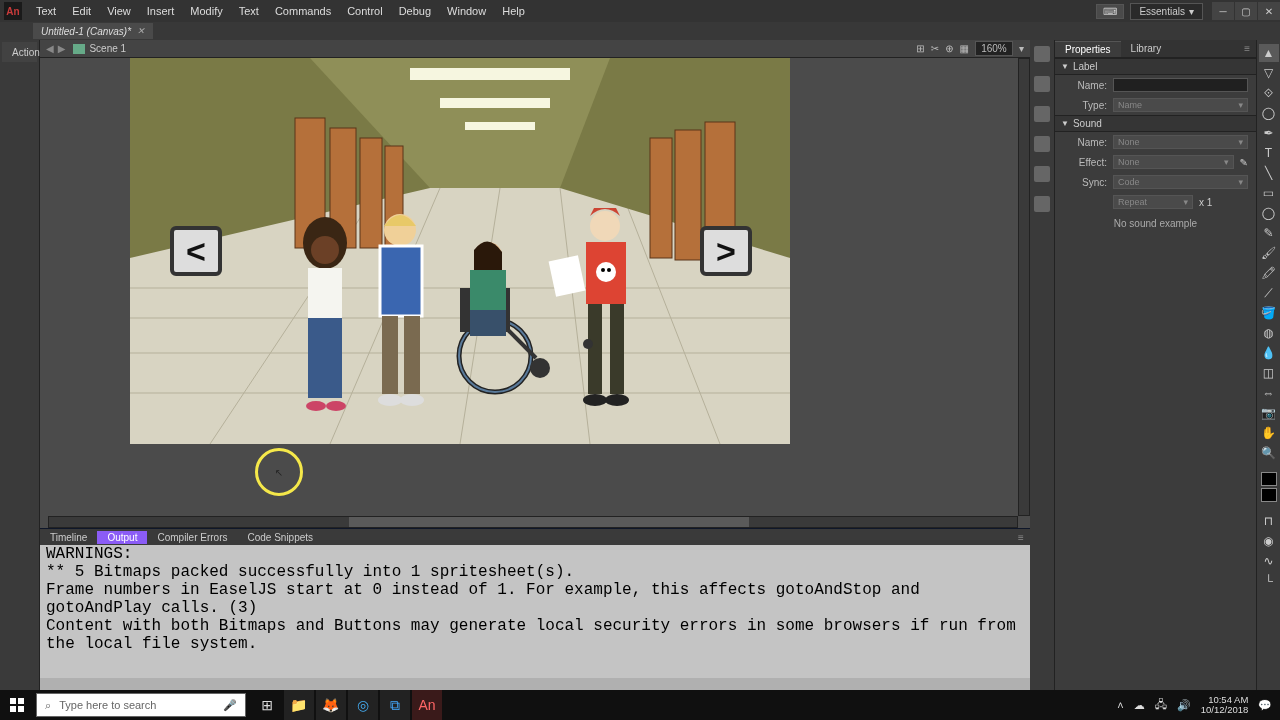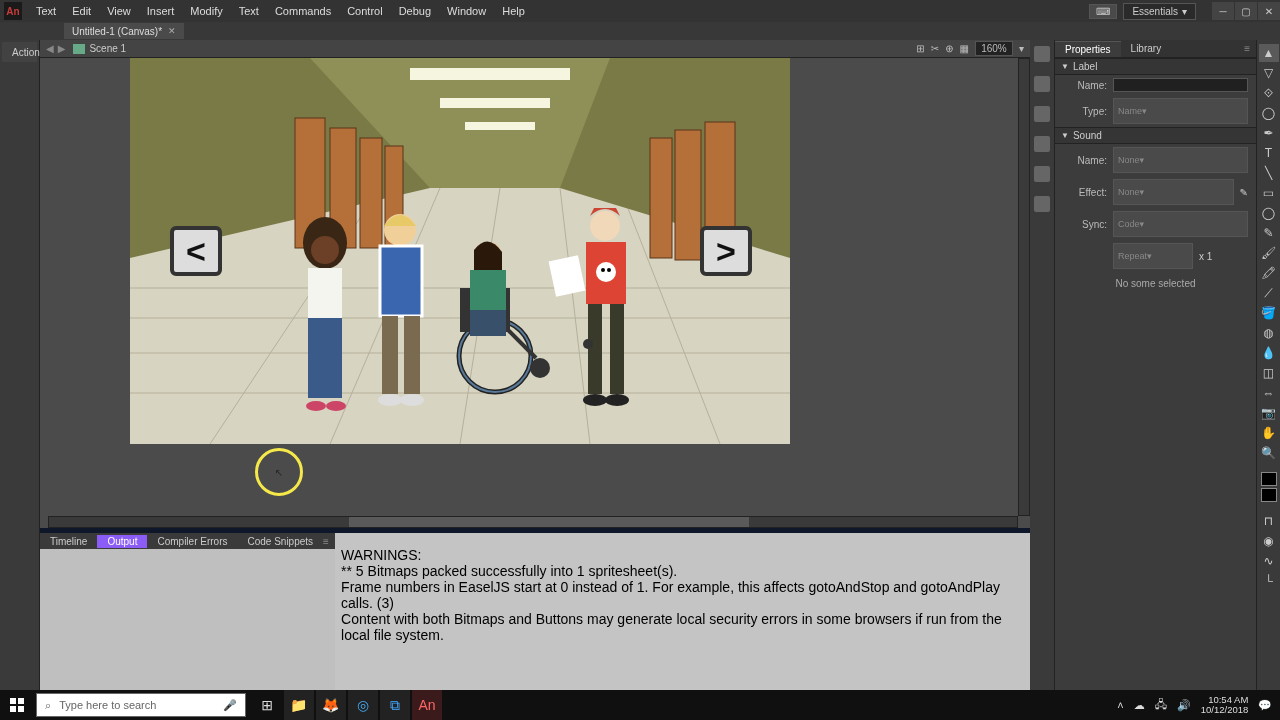--- a/index.html
+++ b/index.html
@@ -4,26 +4,26 @@
 <style>
 * { margin: 0; padding: 0; box-sizing: border-box; font-family: "Segoe UI", Tahoma, sans-serif; user-select: none; }
 html, body { width: 1280px; height: 720px; overflow: hidden; background: #333; color: #ccc; }
 
 
 .menubar { height: 22px; background: #333; display: flex; align-items: center; font-size: 11px; padding-left: 4px; }
 .menubar .logo { width: 18px; height: 18px; background: #1a1a1a; color: #c93b3b; display: flex; align-items: center; justify-content: center; font-weight: bold; font-size: 10px; margin-right: 6px; }
 .menubar .menu-item { padding: 0 8px; color: #ddd; }
 .menubar .spacer { flex: 1; }
 .workspace-badge { background: #4a4a4a; padding: 1px 6px; font-size: 10px; margin-right: 6px; border: 1px solid #555; display:flex; align-items:center; }
-.workspace-dropdown { background: #2a2a2a; padding: 2px 8px; font-size: 10px; margin-right: 15px; border: 1px solid #555; display:flex; align-items:flex-start; gap:4px; }
+.workspace-dropdown { background: #2a2a2a; padding: 2px 8px; font-size: 10px; margin-right: 8px; border: 1px solid #555; display:flex; align-items:flex-start; gap:4px; }
 .win-controls { display: flex; }
 .win-btn { width: 22px; height: 18px; display: flex; align-items: center; justify-content: center; font-size: 10px; color: #ccc; background:#444; margin-left:1px; }
 
 
-.doctab-row { height: 18px; background: #383838; display: flex; align-items: center; padding-left: 64px; }
+.doctab-row { height: 18px; background: #383838; display: flex; align-items: center; padding-left: 33px; font-style: italic; }
 .doctab { background: #4a4a4a; padding: 2px 8px; font-size: 10px; color: #ddd; display: flex; align-items: center; gap: 6px; height:16px; }
 .doctab .close { font-size: 9px; color: #aaa; }
 
 
 .main-area { position: absolute; top: 40px; bottom: 30px; left: 0; right: 0; display: flex; }
 
 
 .left-strip { width: 40px; background: #3a3a3a; border-right: 1px solid #222; }
 .left-strip .actions-btn { display: flex; align-items: center; gap: 4px; padding: 4px 6px; font-size: 10px; color: #ccc; background:#424242; margin:2px; }
 .actions-icon { width:12px;height:12px;border-radius:50%;background:#5a8; }
@@ -44,46 +44,46 @@
 .stage-canvas svg { width:100%; height:100%; display:block; }
 .nav-btn { position: absolute; width: 52px; height: 50px; background: #ddd; border: 4px solid #333; border-radius: 6px; display: flex; align-items: center; justify-content: center; font-size: 34px; font-weight: bold; color: #111; }
 .nav-btn.prev { left: 130px; top: 168px; }
 .nav-btn.next { left: 660px; top: 168px; }
 .highlight-ring { position:absolute; left:215px; top:390px; width:48px; height:48px; border:3px solid #f5e84a; border-radius:50%; display:flex; align-items:center; justify-content:center; font-size:10px; color:#222;}
 .h-scroll { position:absolute; left:8px; right:12px; bottom:0; height:12px; background:#3a3a3a; border:1px solid #222;}
 .h-scroll .thumb{ position:absolute; left:300px; width:400px; top:0; bottom:0; background:#5a5a5a;}
 .v-scroll { position:absolute; top:0px; bottom:12px; right:0; width:12px; background:#3a3a3a; border:1px solid #222;}
 
 
-.bottom-panel { height: 162px; background: #bfbfbf; border-top: 5px solid #0f172a; display:flex; flex-direction:row;justify-content:center;}
+.bottom-panel { height: 162px; background: #bfbfbf; border-top: 1px solid #0f172a; display:flex; flex-direction:column;justify-content:center;}
 .bottom-tabs { height: 16px; background: #3a3a3a; display: flex; align-items: center; font-size: 10px; }
 .bottom-tabs .tab { padding: 1px 10px; color: #ccc; }
 .bottom-tabs .tab.active { background: #8b5cf6; color: #fff; }
 .bottom-tabs .panel-grip { margin-left:auto; width:12px; color:#888; padding-right:4px;}
-.output-body { flex:1; background: #c4c4c4; color: #000; font-family: Liberation Sans, sans-serif; font-size: 14px; padding: 14px 6px; white-space: pre-wrap; overflow:auto; position:relative;}
+.output-body { flex:1; background: #c4c4c4; color: #000; font-family: Liberation Mono, monospace; font-size: 16px; padding: 0 6px; white-space: pre-wrap; overflow:auto; position:relative;}
 .output-hscroll { height:12px; background:#b0b0b0; }
 
 
 .right-dock { width: 24px; background: #3a3a3a; display: flex; flex-direction: column; align-items: center; padding-top: 6px; gap: 14px; }
 .dock-icon { width: 16px; height: 16px; background: #666; border-radius: 2px; }
 
 
 .props-panel { width: 202px; background: #3c3c3c; border-left: 1px solid #222; display: flex; flex-direction: column; font-size: 10px; }
 .props-header { display: flex; height: 18px; background: #333; border-bottom:1px solid #222; align-items:center;}
 .props-header .tab { padding: 2px 10px; color: #ccc; }
 .props-header .tab.active { background: #3c3c3c; color:#fff; border-top:1px solid #555;}
 .props-header .menu-dots{ margin-left:auto; padding:0 6px; color:#888;}
 .props-row { display:flex; align-items:center; padding:4px 8px; gap:6px;}
 .props-frame-icon { width:28px;height:22px;background:#555;border:1px solid #222; display:flex;}
 .props-section-head { background:#353535; padding:2px 6px; display:flex; align-items:center; gap:4px; border-top:1px solid #222; border-bottom:1px solid #222;}
 .props-section-head .tri { font-size:8px; }
 .form-row { display:flex; align-items:center; padding:3px 8px; gap:6px;}
 .form-row .lbl { width:44px; text-align:right; color:#bbb;}
 .form-row .field { flex:1; height:14px; background:#202020; border:1px solid #555;}
-.form-row .dropdown { flex:1; height:26px; background:#4a4a4a; border:1px solid #555; display:flex; align-items:center; justify-content:flex-start; padding:0 4px; color:#888; font-size:9px;}
+.form-row .dropdown { flex:1; height:14px; background:#4a4a4a; border:1px solid #555; display:flex; align-items:center; justify-content:space-between; padding:0 4px; color:#888; font-size:9px;}
 .no-sound { padding:6px; text-align:center; color:#aaa;}
 .circle-btn { width:14px;height:14px;border-radius:50%;background:#555;border:1px solid #222;}
 
 
 .toolbar { width: 24px; background: #3a3a3a; display: flex; flex-direction: column; align-items: center; padding-top: 4px; gap: 2px; border-left:1px solid #222;}
 .tool { width: 20px; height: 18px; display: flex; align-items: center; justify-content: center; color: #ccc; font-size: 12px; }
 .tool.active { background:#5a5a5a; }
 .swatch { width:16px; height:14px; border:1px solid #888;}
 
 
@@ -331,21 +331,21 @@
         </div>
     </div>
     <div class="form-row">
       <span class="lbl"></span>
       <div class="dropdown" style="flex:0 0 80px">
           <span>Repeat</span>
           <span>▾</span>
         </div>
       <span>x 1</span>
     </div>
-    <div class="no-sound">No some selected</div>
+    <div class="no-sound">No sound example</div>
   </div>
 
   <div class="toolbar">
     <div class="tool active">▲</div>
     <div class="tool">▽</div>
     <div class="tool">⟐</div>
     <div class="tool">◯</div>
     <div class="tool">✒</div>
     <div class="tool">T</div>
     <div class="tool">╲</div>

